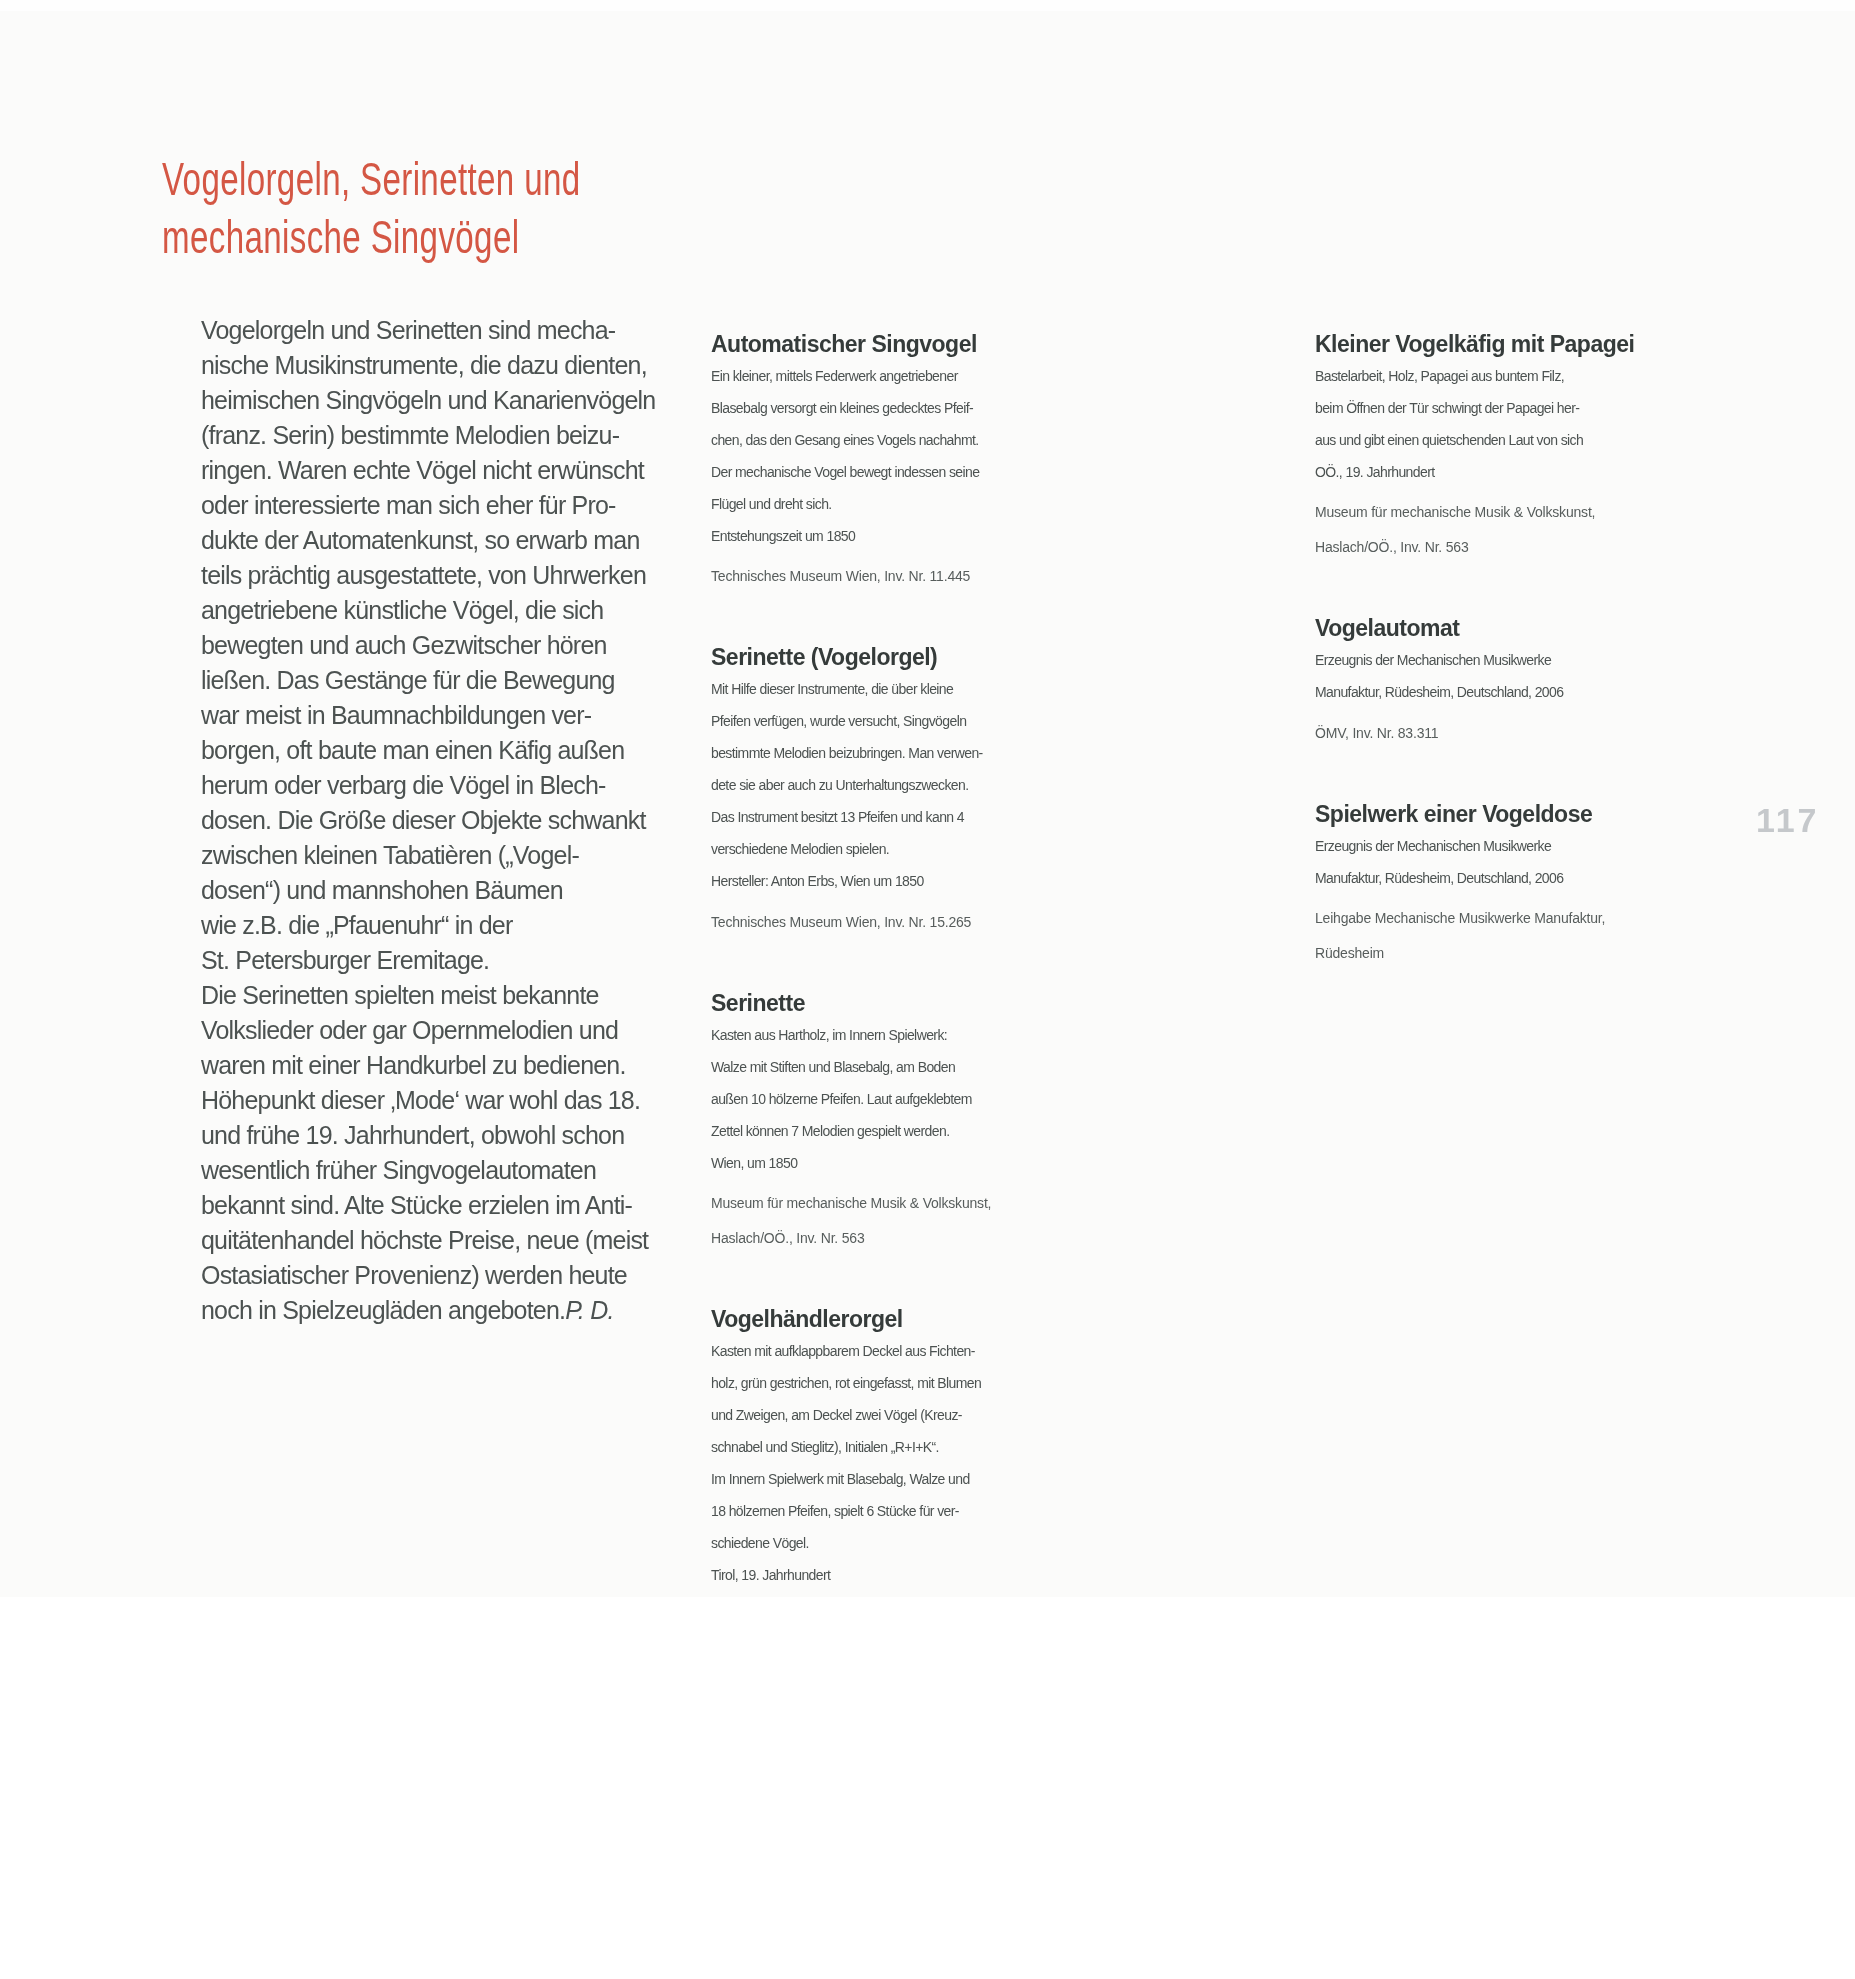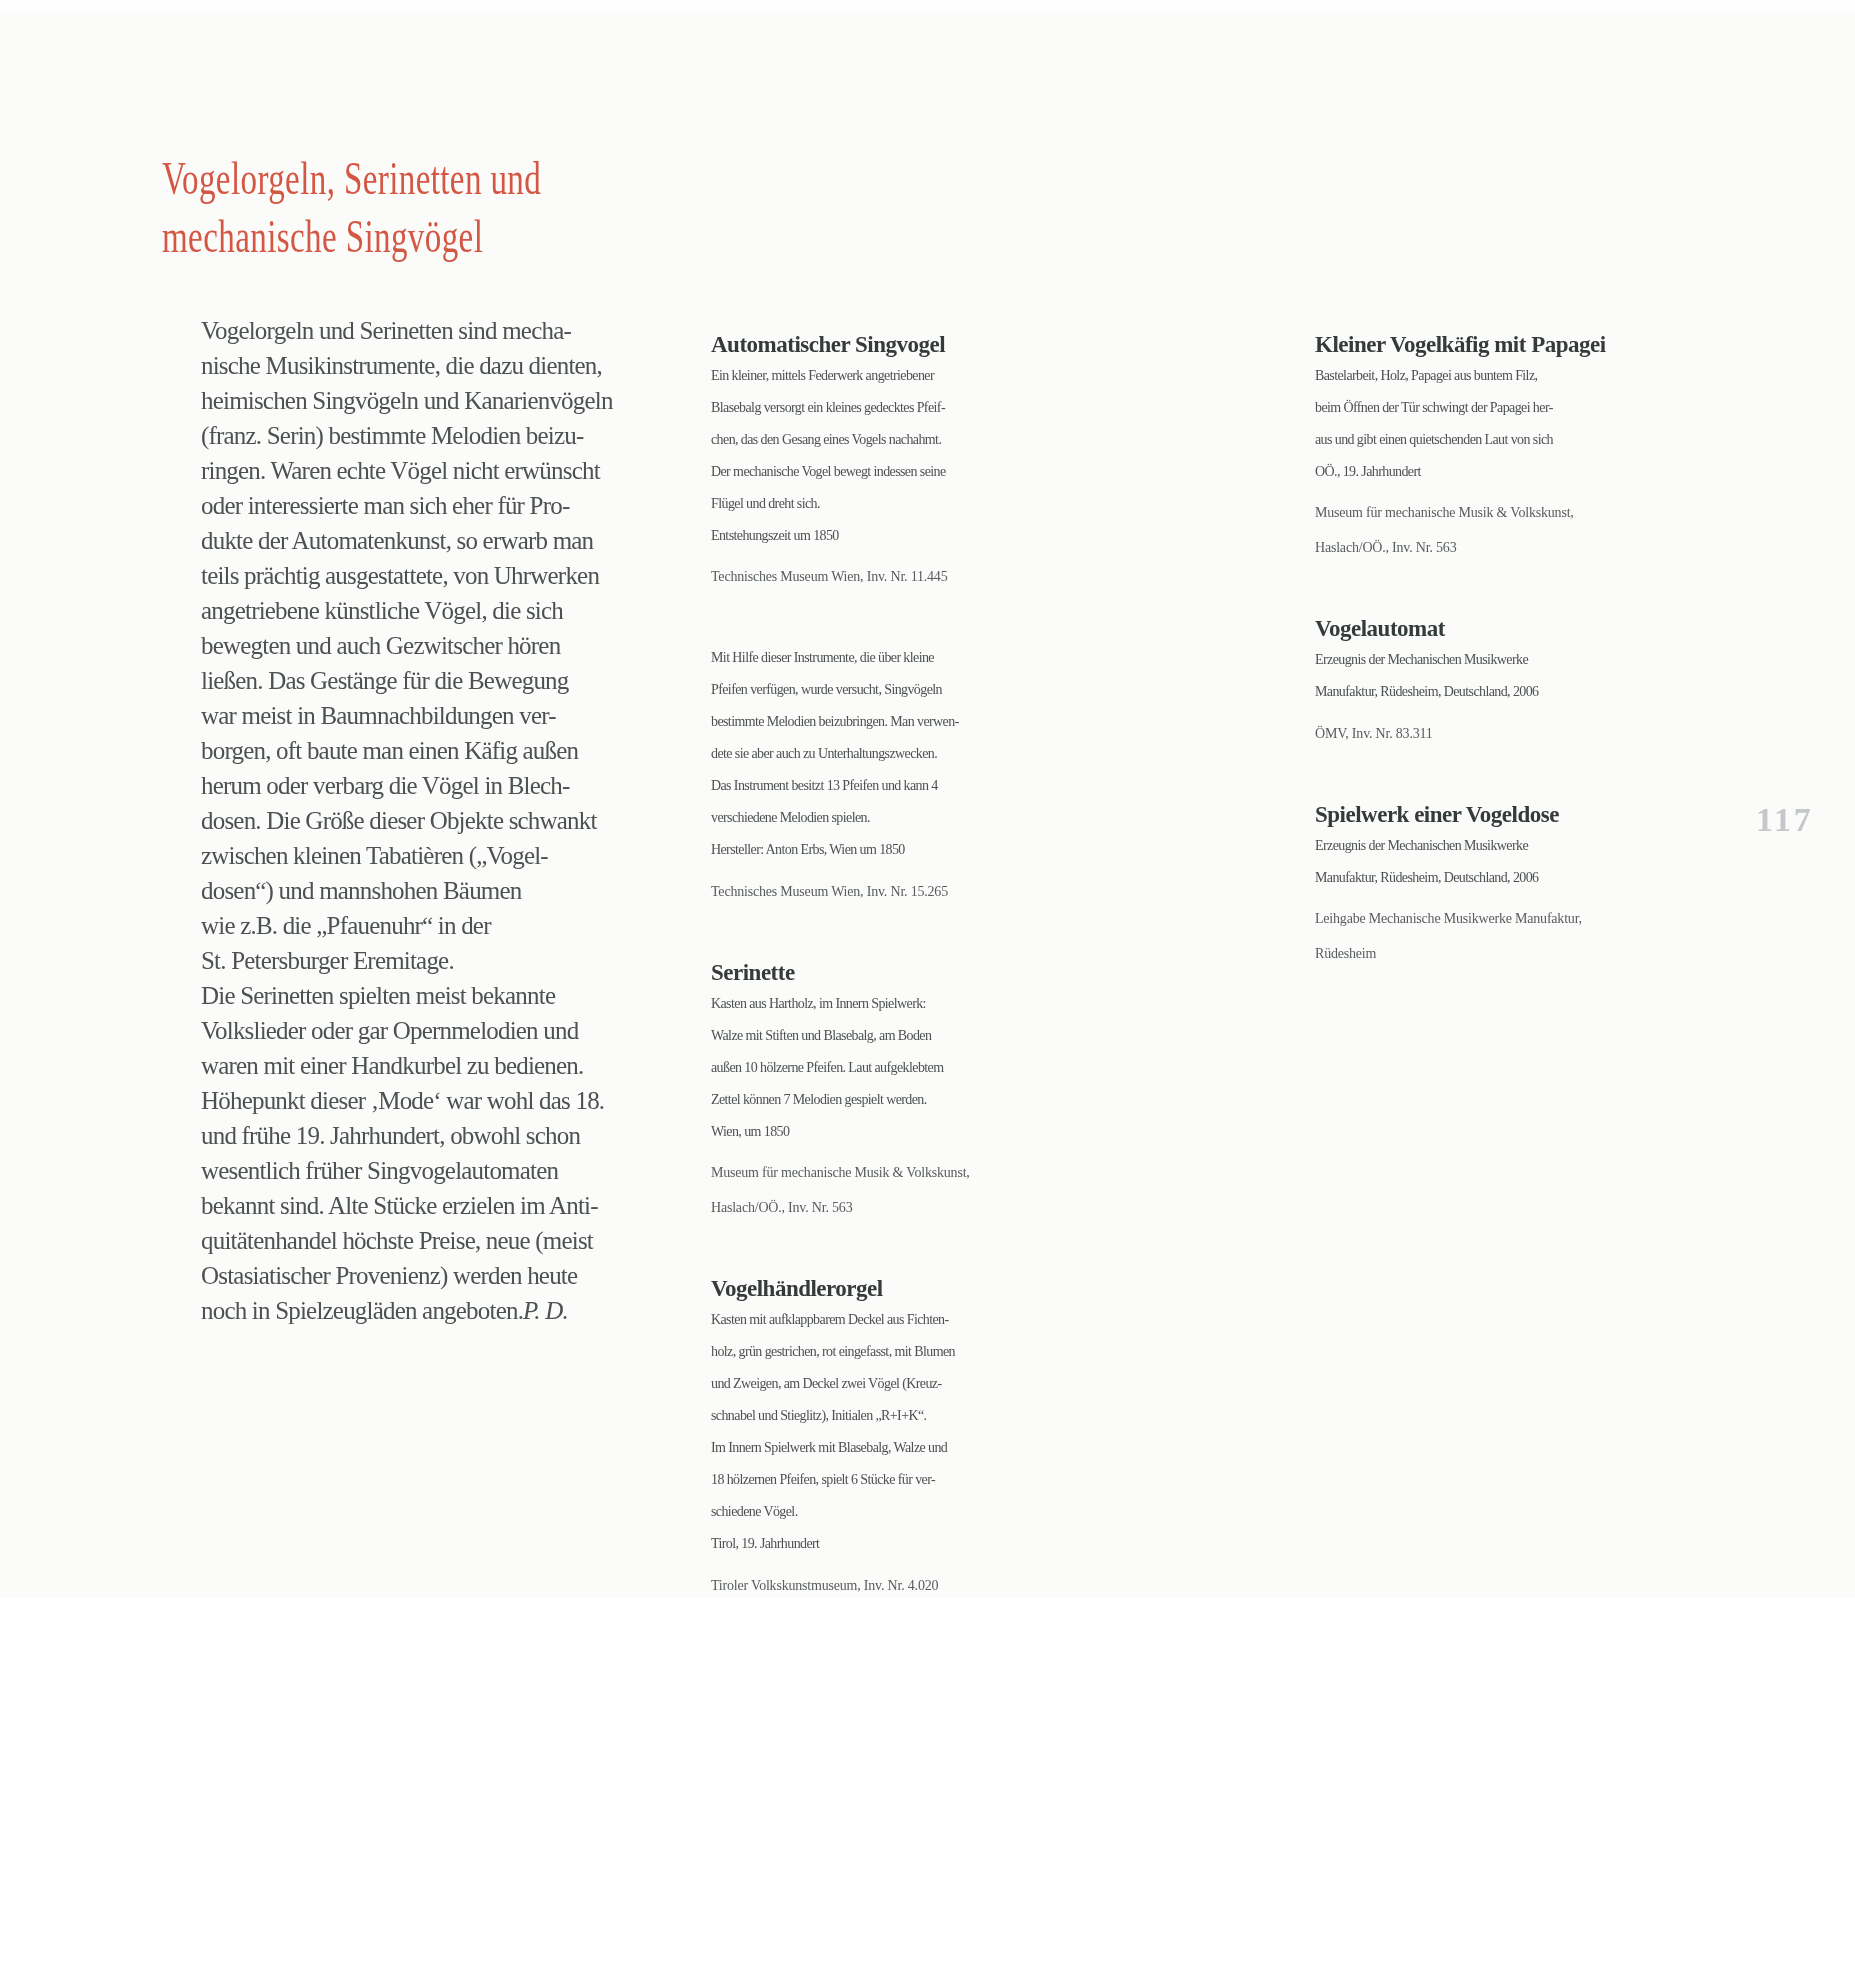--- a/index.html
+++ b/index.html
@@ -1,18 +1,18 @@
 <!DOCTYPE html>
 <html style="font-size:15px"><head>
 <meta charset="utf-8">
 <style>
   html,body{margin:0;padding:0;background:#ffffff;}
   .page{
     position:relative;width:1855px;height:1597px;background:#fbfbfa;
-    font-family:Liberation Serif, serif;overflow:hidden;
+    font-family:Liberation Sans, sans-serif;overflow:hidden;
   }
   .page-top-edge{position:absolute;top:0;left:0;width:1855px;height:11px;background:#fefefe;}
   .main-heading{
     position:absolute;left:162px;top:150px;margin:0;width:668px;
     color:#d45744;font-size:46px;line-height:58px;font-weight:400;
     letter-spacing:0.5px;white-space:pre-line;
     transform:scaleX(0.72);transform-origin:0 0;
   }
   .intro-column{
     position:absolute;left:160px;top:313px;width:508px;
@@ -93,20 +93,21 @@
         <div class="entry-body">Ein kleiner, mittels Federwerk angetriebener
 Blasebalg versorgt ein kleines gedecktes Pfeif-
 chen, das den Gesang eines Vogels nachahmt.
 Der mechanische Vogel bewegt indessen seine
 Flügel und dreht sich.
 Entstehungszeit um 1850</div>
         <div class="entry-caption">Technisches Museum Wien, Inv. Nr. 11.445</div>
       </section>
 
       <section class="entry">
+        <h3 class="entry-title">Serinette (Vogelorgel)</h3>
         <div class="entry-body">Mit Hilfe dieser Instrumente, die über kleine
 Pfeifen verfügen, wurde versucht, Singvögeln
 bestimmte Melodien beizubringen. Man verwen-
 dete sie aber auch zu Unterhaltungszwecken.
 Das Instrument besitzt 13 Pfeifen und kann 4
 verschiedene Melodien spielen.
 Hersteller: Anton Erbs, Wien um 1850</div>
         <div class="entry-caption">Technisches Museum Wien, Inv. Nr. 15.265</div>
       </section>
 

